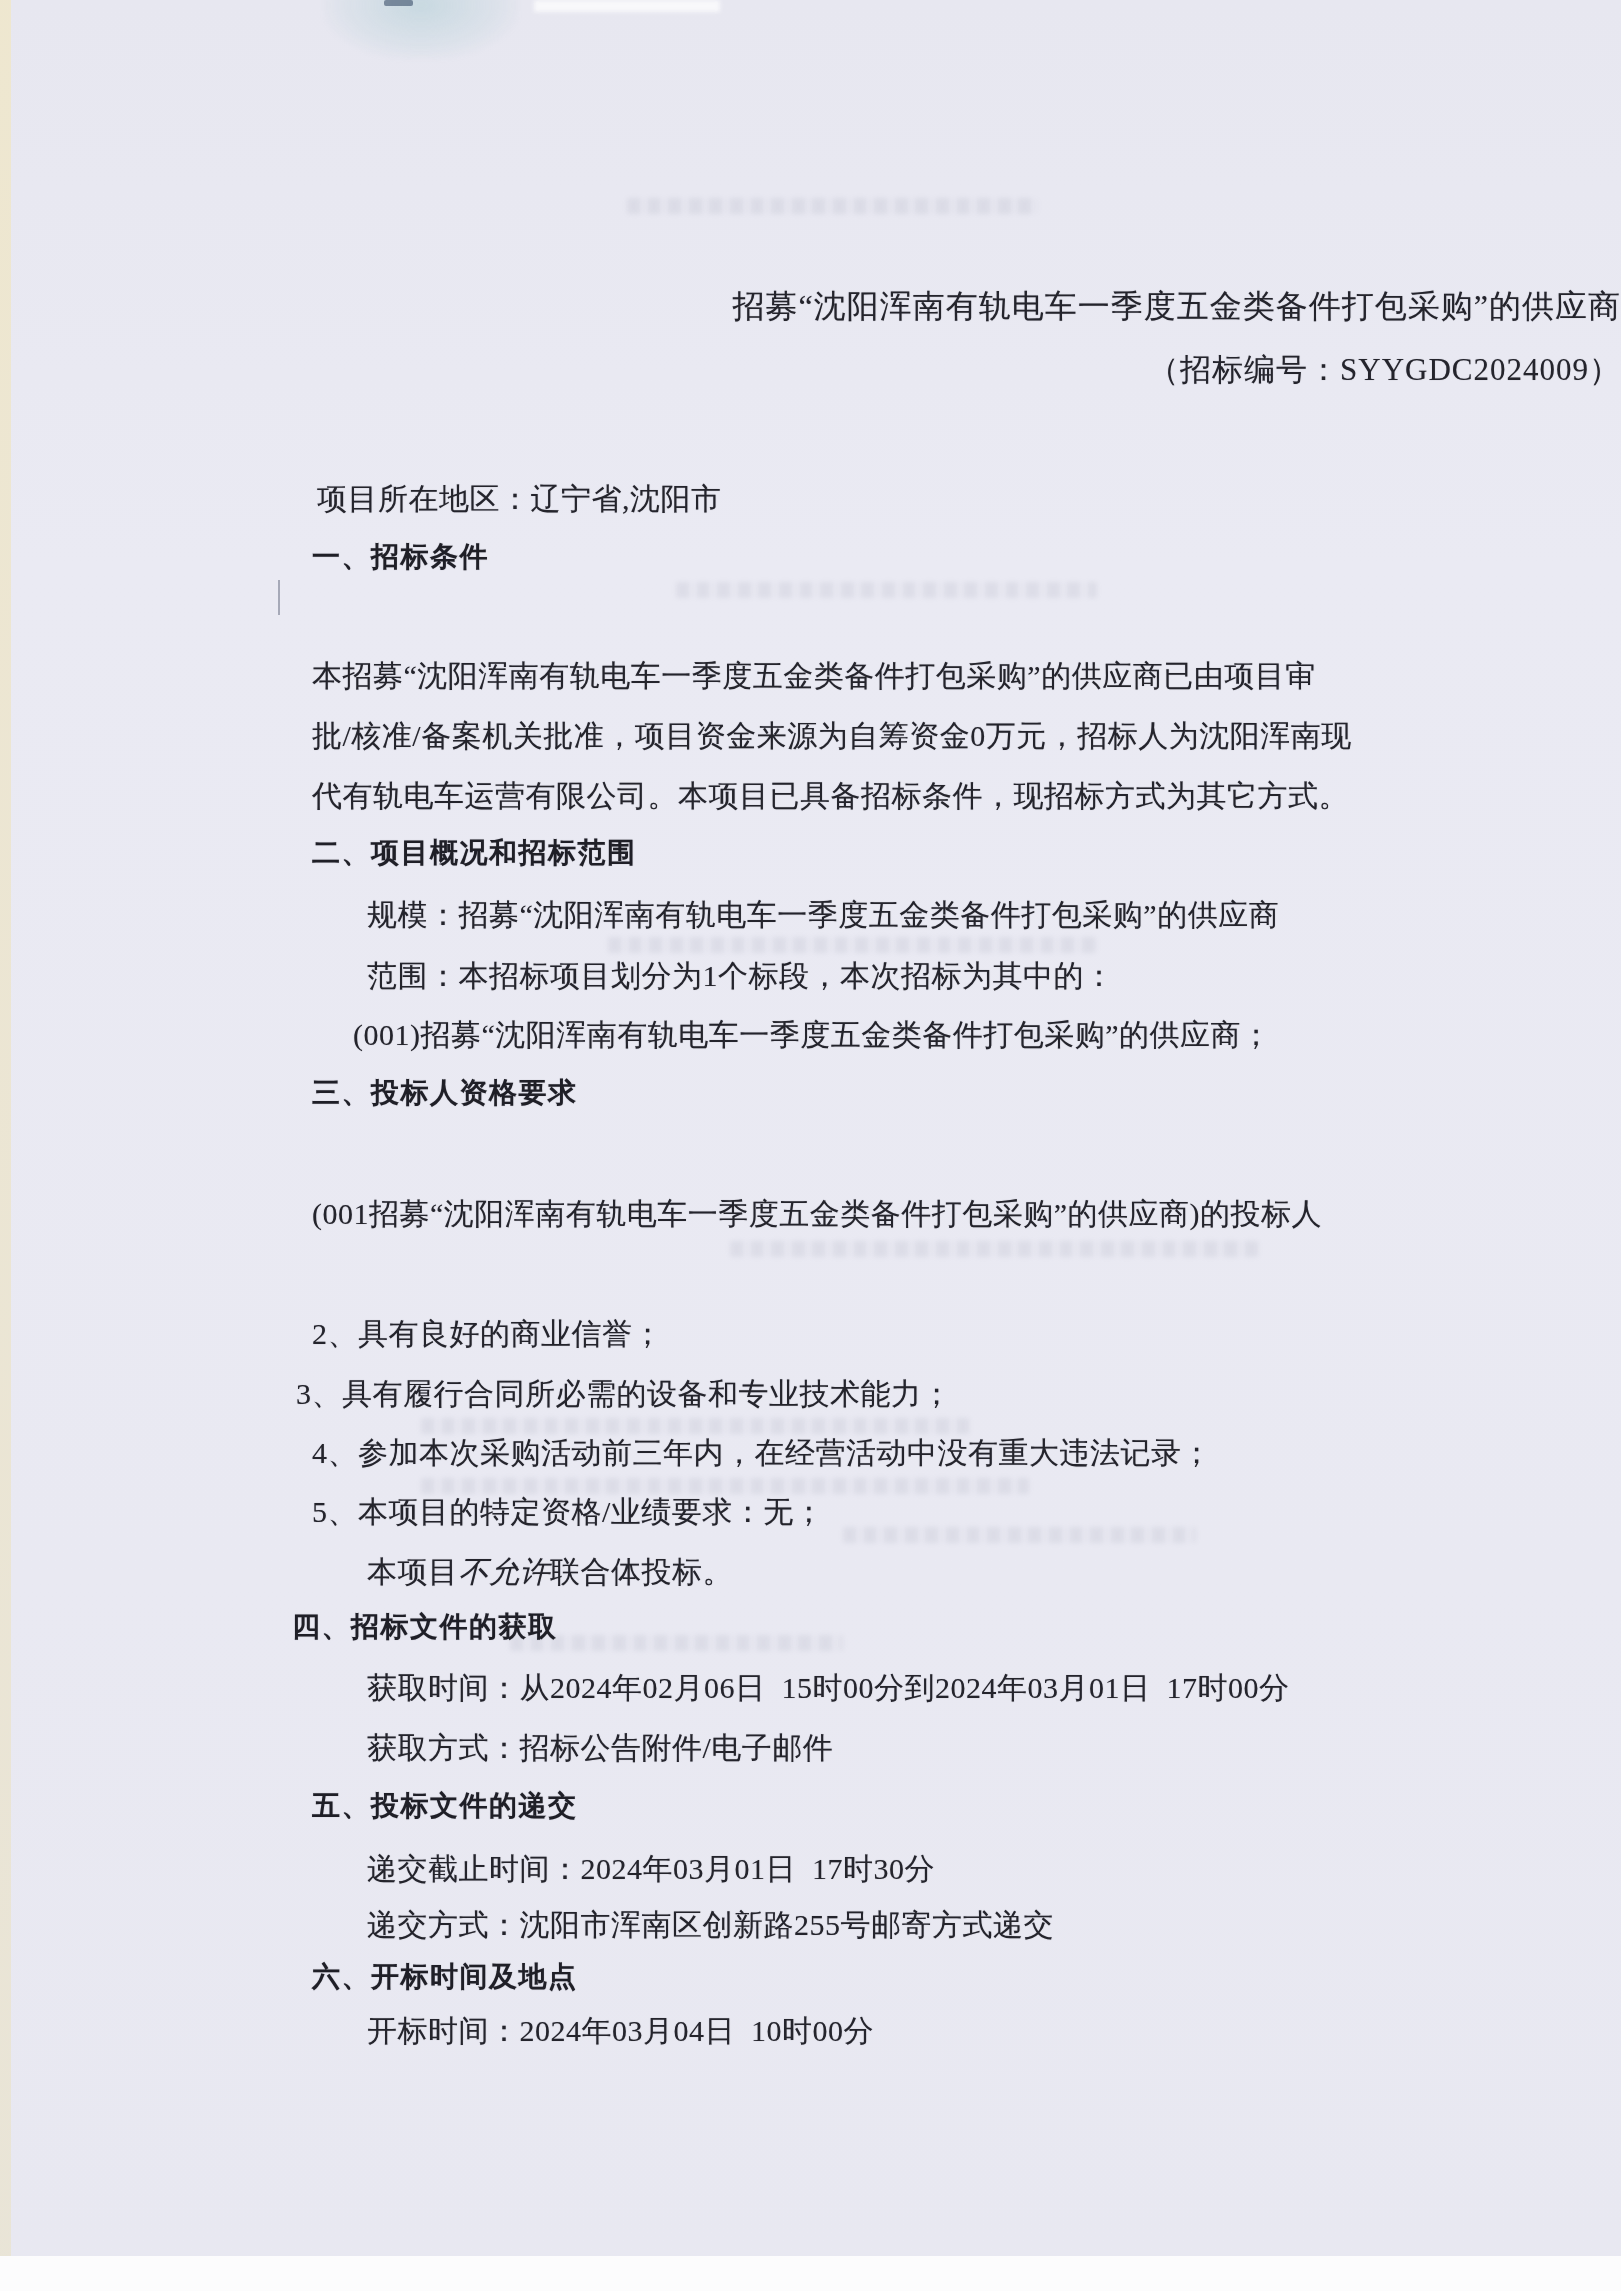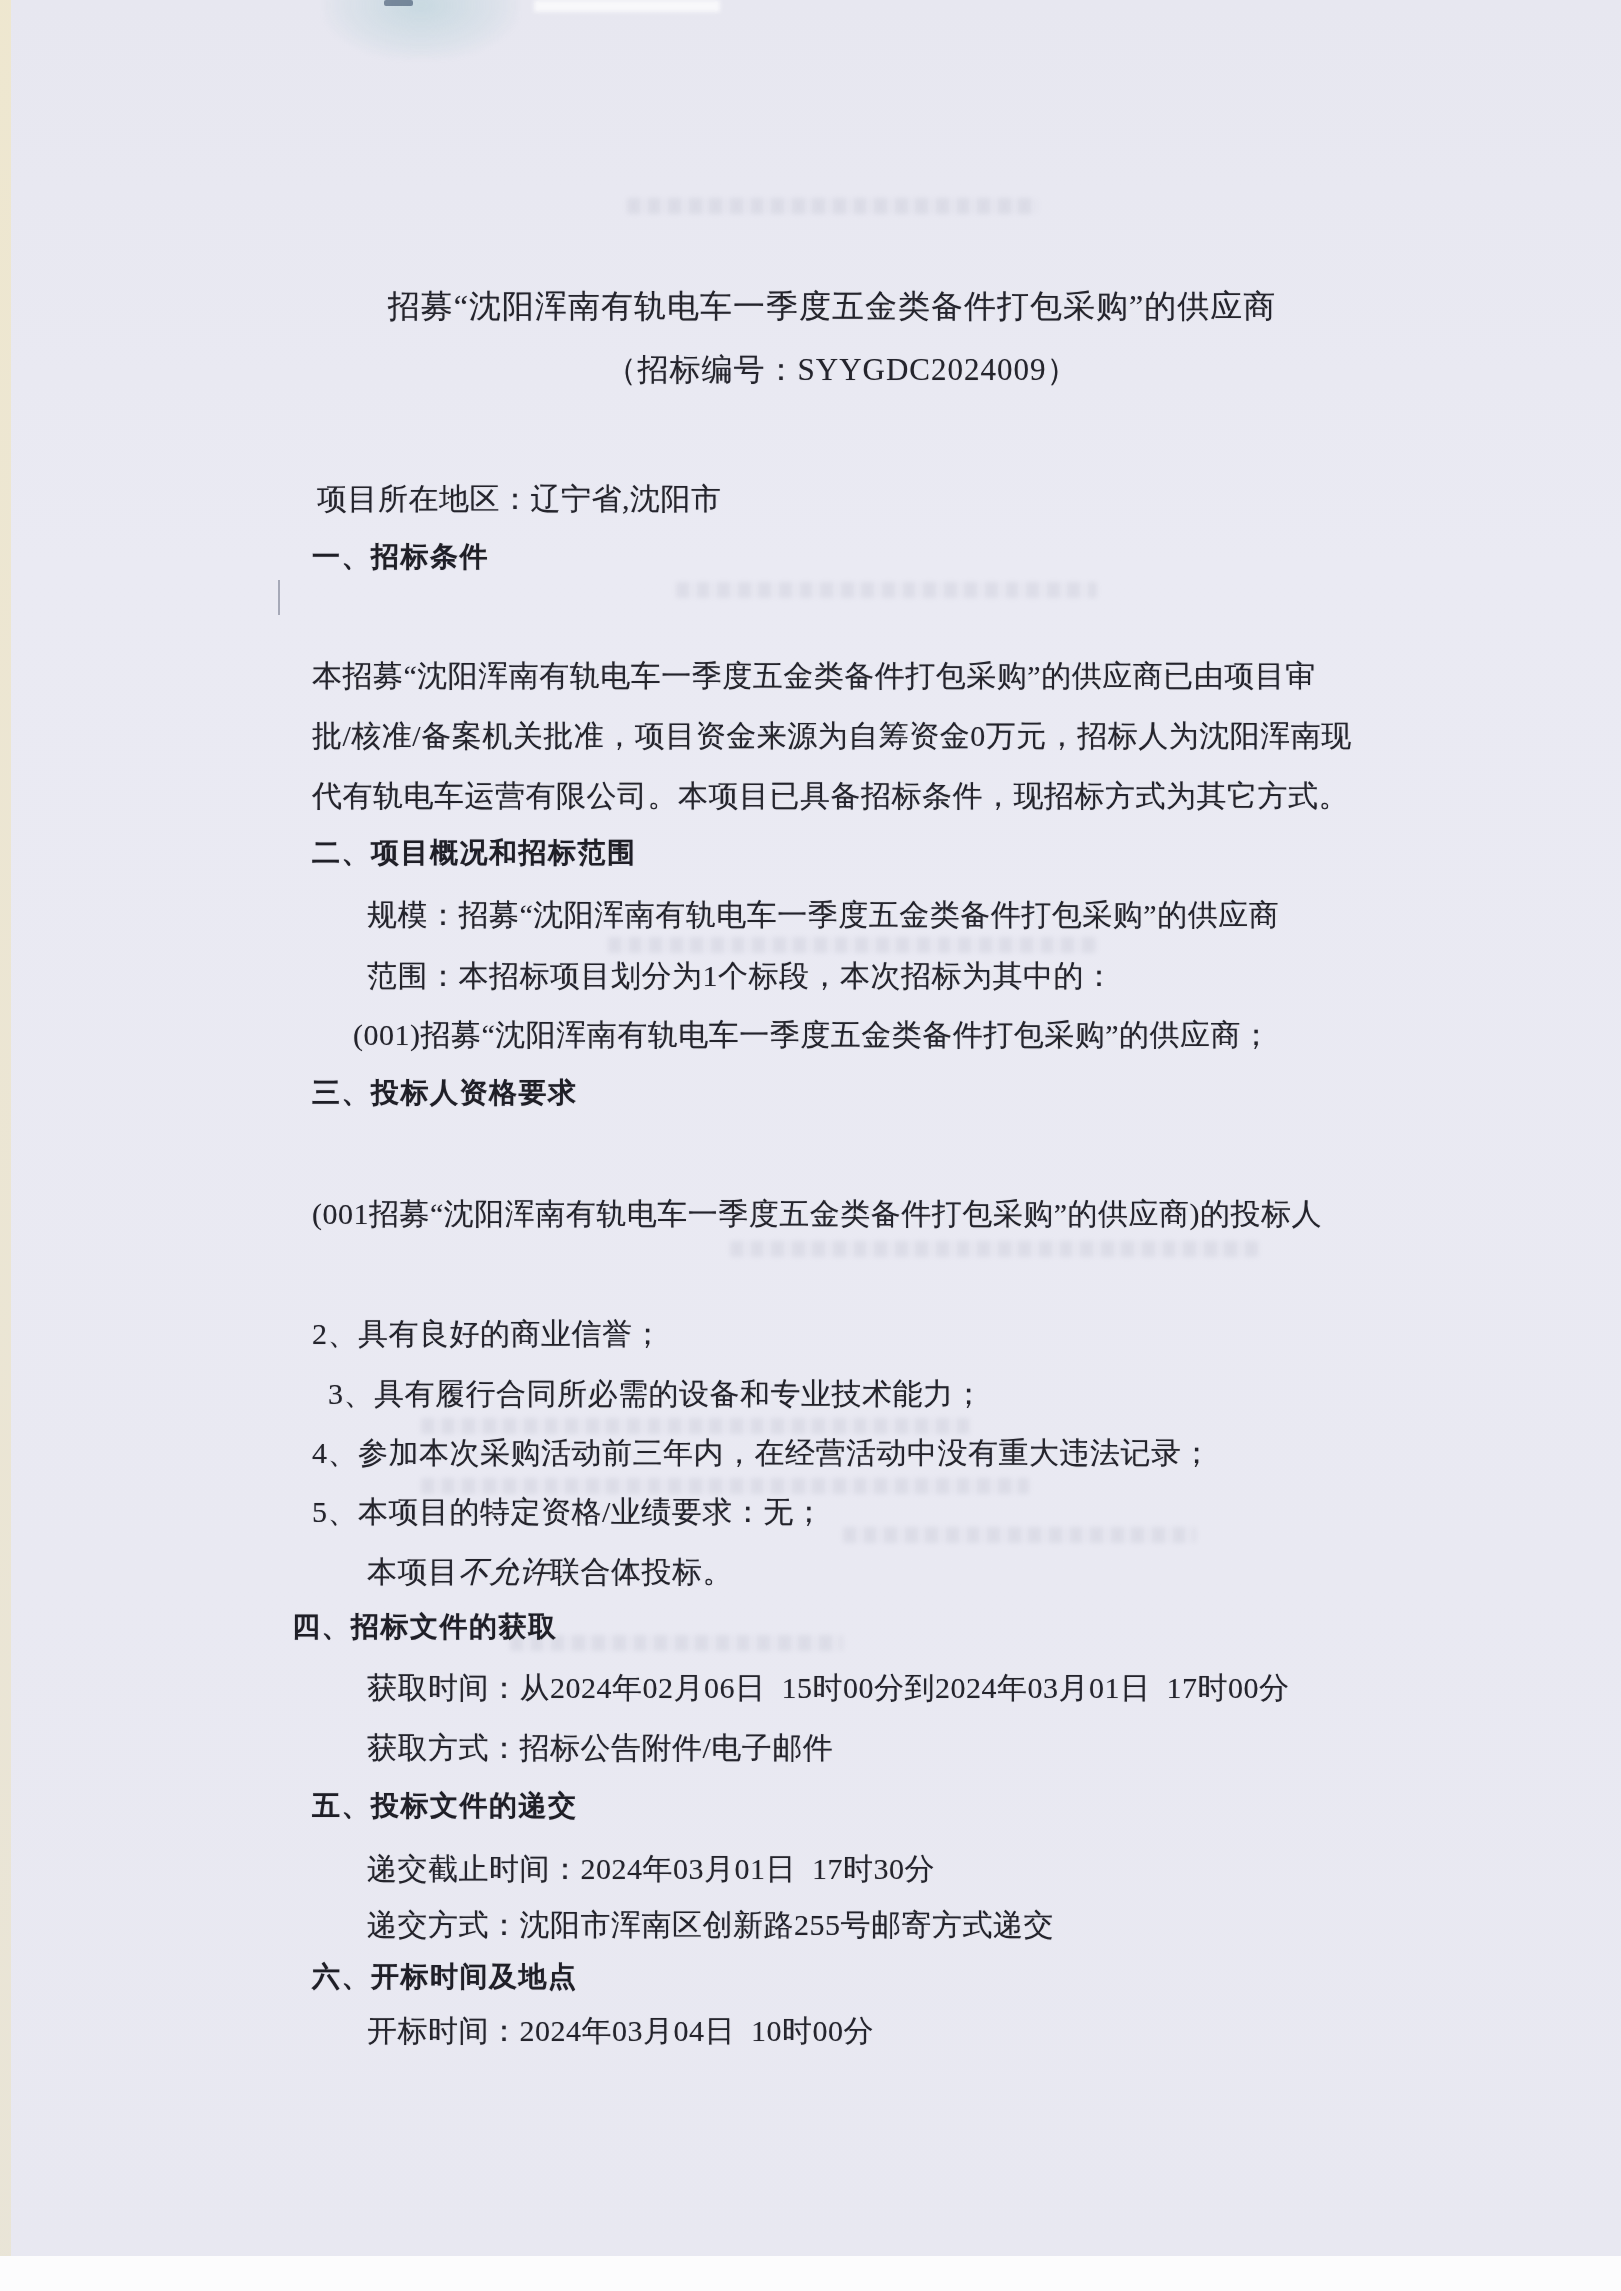--- a/index.html
+++ b/index.html
@@ -68,21 +68,21 @@
   .line {
     position: absolute;
     white-space: pre;
     font-size: 30px;
     color: #24242c;
     text-shadow: 0 0 1px rgba(36,36,48,0.35);
     letter-spacing: 0.5px;
   }
   .title {
     left: 12px; right: 0;
-    text-align: center;
+    text-align: right;
     font-size: 32px;
     letter-spacing: 1px;
     padding-left: 31px;
   }
   .heading {
     font-family: "Liberation Sans", "DejaVu Sans", sans-serif;
     font-weight: 700;
     font-size: 28px;
     letter-spacing: 1.5px;
     color: #1f1f27;
@@ -126,21 +126,21 @@
   <div class="line" style="left:312px; top:776px;">代有轨电车运营有限公司。本项目已具备招标条件，现招标方式为其它方式。</div>
 
   <div class="line heading" style="left:312px; top:834px;">二、项目概况和招标范围</div>
   <div class="line" style="left:367px; top:895px;">规模：招募“沈阳浑南有轨电车一季度五金类备件打包采购”的供应商</div>
   <div class="line" style="left:367px; top:956px;">范围：本招标项目划分为1个标段，本次招标为其中的：</div>
   <div class="line" style="left:353px; top:1015px;">(001)招募“沈阳浑南有轨电车一季度五金类备件打包采购”的供应商；</div>
 
   <div class="line heading" style="left:312px; top:1074px;">三、投标人资格要求</div>
   <div class="line" style="left:312px; top:1194px;">(001招募“沈阳浑南有轨电车一季度五金类备件打包采购”的供应商)的投标人</div>
   <div class="line" style="left:312px; top:1314px;">2、具有良好的商业信誉；</div>
-  <div class="line" style="left:328px; top:1374px;">3、具有履行合同所必需的设备和专业技术能力；</div>
+  <div class="line" style="left:296px; top:1374px;">3、具有履行合同所必需的设备和专业技术能力；</div>
   <div class="line" style="left:312px; top:1433px;">4、参加本次采购活动前三年内，在经营活动中没有重大违法记录；</div>
   <div class="line" style="left:312px; top:1492px;">5、本项目的特定资格/业绩要求：无；</div>
   <div class="line" style="left:367px; top:1552px;"><span>本项目</span><span class="em-italic">不允许</span><span>联合体投标。</span></div>
 
   <div class="line heading" style="left:292px; top:1608px;">四、招标文件的获取</div>
   <div class="line" style="left:367px; top:1668px;">获取时间：从2024年02月06日  15时00分到2024年03月01日  17时00分</div>
   <div class="line" style="left:367px; top:1728px;">获取方式：招标公告附件/电子邮件</div>
 
   <div class="line heading" style="left:312px; top:1787px;">五、投标文件的递交</div>
   <div class="line" style="left:367px; top:1849px;">递交截止时间：2024年03月01日  17时30分</div>

